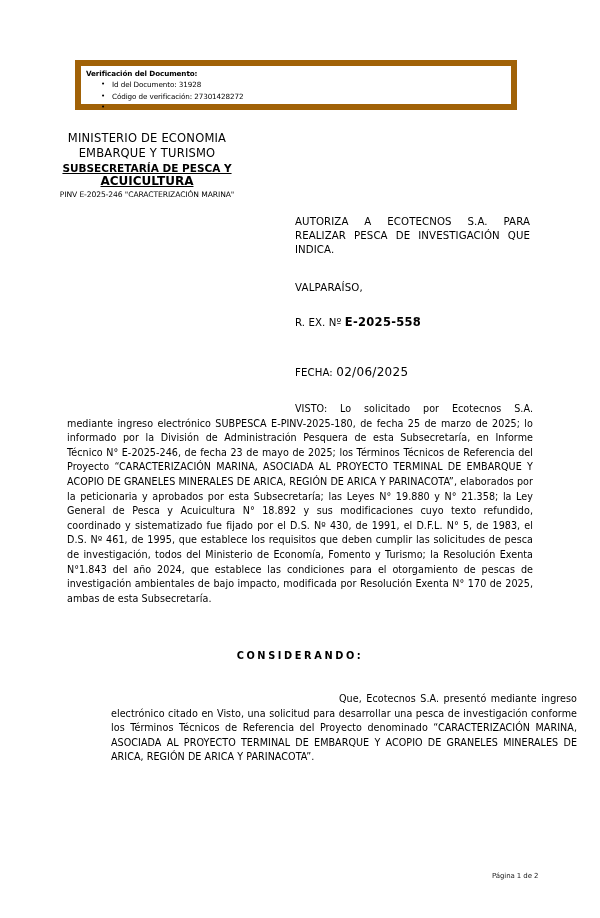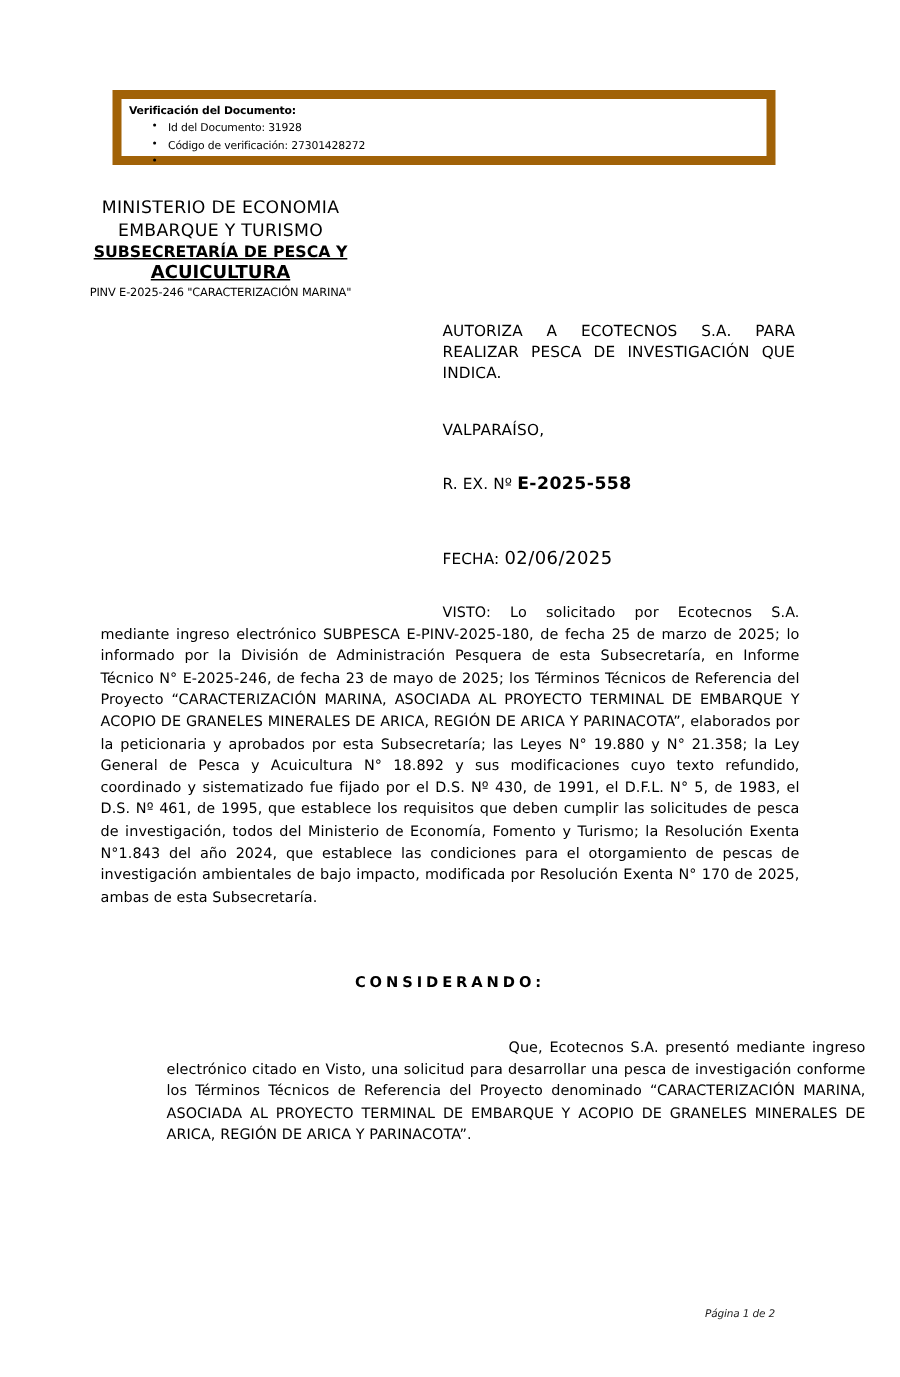--- a/index.html
+++ b/index.html
@@ -173,24 +173,23 @@
     position: absolute;
     left: 67px;
     top: 692px;
     width: 466px;
     margin-left: 44px;
   }
 
   
   .footer {
     position: absolute;
-    left: 470px;
+    left: 492px;
     top: 872px;
     font-size: 7px;
-    font-style: italic;
     color: #222;
     letter-spacing: -0.1px;
   }
 </style>
 </head>
 <body>
 
 <div class="page">
 
   <div class="verif-box">

